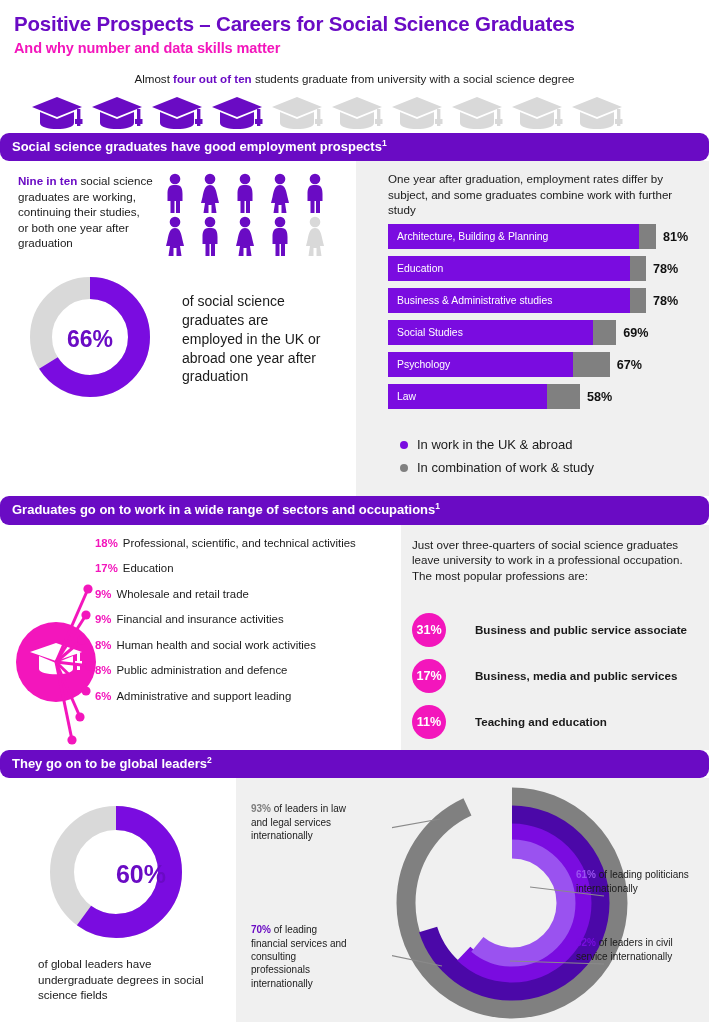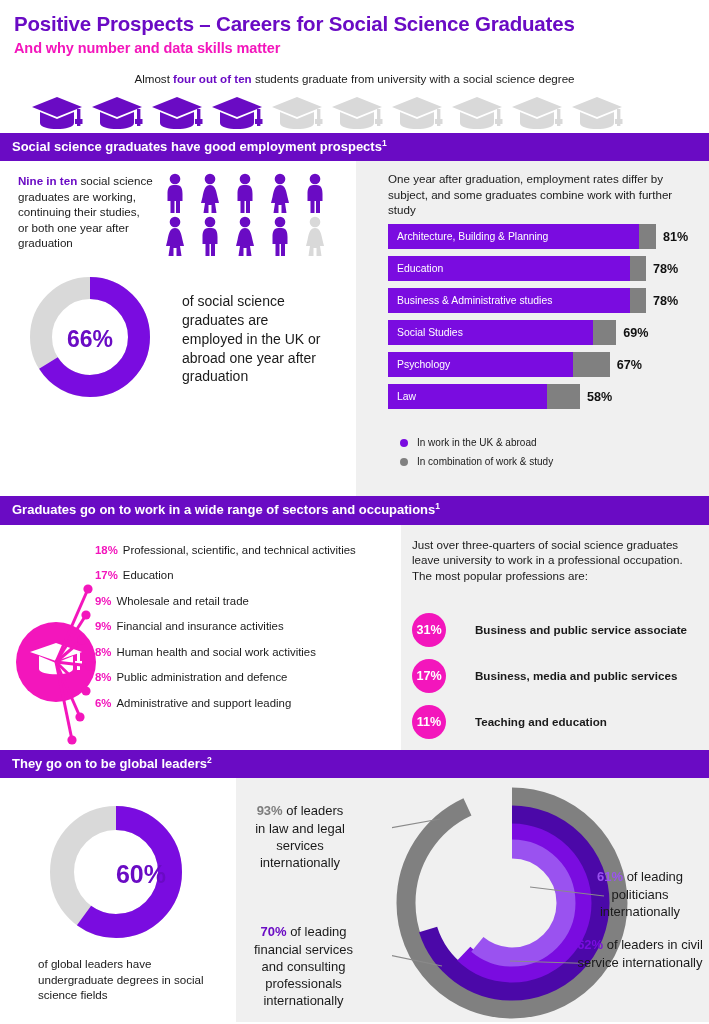--- a/index.html
+++ b/index.html
@@ -25,21 +25,21 @@
     margin-top: 15px; font-size: 11.6px; color: #1a1a1a; line-height: 1.3; text-align: center;
   }
   .intro b { color: #6A0BC4; font-weight: bold; }
 
   .caps { display: flex; gap: 6px; margin: 9px 0 0 16px; }
   .cap { width: 54px; height: 38px; }
 
   
   .secbar {
     background: #6A0BC4; color: #fff; font-weight: bold;
-    font-size: 13px; padding: 5px 0 6px 12px; line-height: 1.25;
+    font-size: 13px; padding: 5px 0 6px 12px; line-height: 1.25; border-radius: 9px;
   }
   .secbar sup { font-size: 8.5px; }
 
   
   .s1 { position: relative; height: 335px; }
   .s1 .gpanel {
     position: absolute; left: 356px; top: 0; width: 353px; height: 335px;
     background: #f0f0f0;
   }
   .s1 .left { position: absolute; left: 0; top: 0; width: 356px; height: 335px; }
@@ -74,31 +74,31 @@
   .barseg.gy { background: #808080; }
   .barlabel {
     color: #fff; font-size: 10.4px; padding-left: 9px; white-space: nowrap;
   }
   .barpct {
     font-size: 12.6px; font-weight: bold; color: #111; margin-left: 7px;
   }
   .legend { position: absolute; left: 400px; top: 276px; }
   .legitem { display: flex; align-items: center; margin-bottom: 8px; }
   .legdot { width: 8px; height: 8px; border-radius: 50%; margin-right: 9px; }
-  .legtxt { font-size: 10px; color: #1a1a1a; }
+  .legtxt { font-size: 13px; color: #1a1a1a; }
 
   
   .s2 { position: relative; height: 225px; }
   .s2 .gpanel {
     position: absolute; left: 401px; top: 0; width: 308px; height: 225px;
     background: #f0f0f0;
   }
   .hub { position: absolute; left: 8px; top: 52px; width: 390px; height: 170px; }
   .sector-list { position: absolute; left: 95px; top: 12px; }
-  .sector-item { height: 25.5px; display: flex; align-items: center;
+  .sector-item { height: 25.5px; display: flex; 
     font-size: 11.4px; color: #1a1a1a; white-space: nowrap; }
   .sector-item .pc { color: #F316BC; font-weight: bold; margin-right: 5px; }
 
   .prof-intro {
     position: absolute; left: 412px; top: 12px; width: 285px;
     font-size: 11.6px; line-height: 1.33; color: #1a1a1a;
   }
   .prof-list { position: absolute; left: 412px; top: 88px; }
   .prof-item { display: flex; align-items: center; margin-bottom: 12px; gap: 17px; }
   .prof-bub {
@@ -112,21 +112,21 @@
   .s3 { position: relative; height: 244px; }
   .s3 .gpanel {
     position: absolute; left: 236px; top: 0; width: 473px; height: 244px;
     background: #f0f0f0;
   }
   .s3 .left { position: absolute; left: 0; top: 0; width: 236px; height: 244px; }
   .donut2-wrap { padding: 24px 0 0 28px; }
   .donut2-cap { width: 190px; margin: 10px 0 0 10px; font-size: 11.6px;
     line-height: 1.34; color: #1a1a1a; }
 
-  .ann { position: absolute; font-size: 13px; line-height: 1.33; color: #1a1a1a; text-align: center; }
+  .ann { position: absolute; font-size: 10px; line-height: 1.33; color: #1a1a1a; }
   .ann b { font-weight: bold; }
   .ann.gray b { color: #7d7d7d; }
   .ann.pur b { color: #6A0BC4; }
   .ann.lpur b { color: #9A52F0; }
   .ann.mpur b { color: #7A0CE0; }
 
   .radial { position: absolute; left: 392px; top: 5px; }
 </style>
 </head>
 <body>

